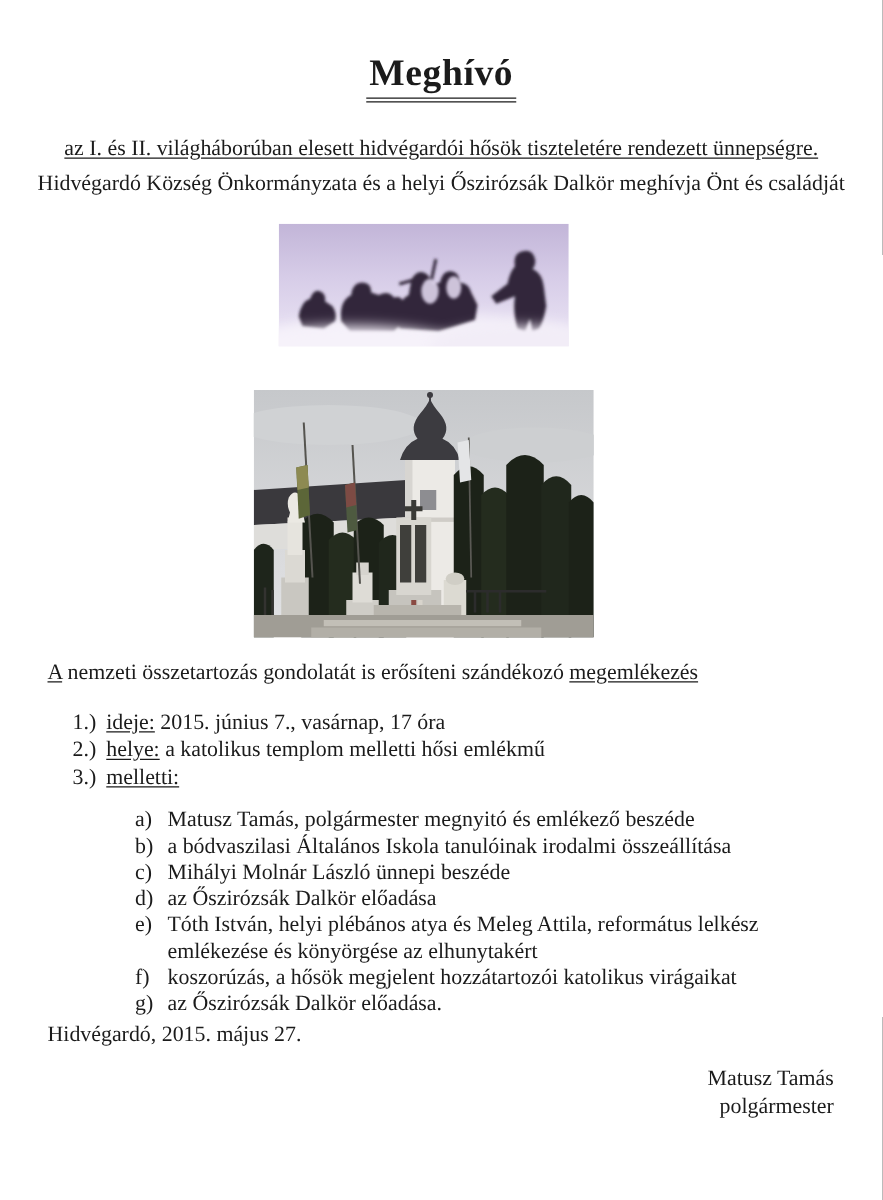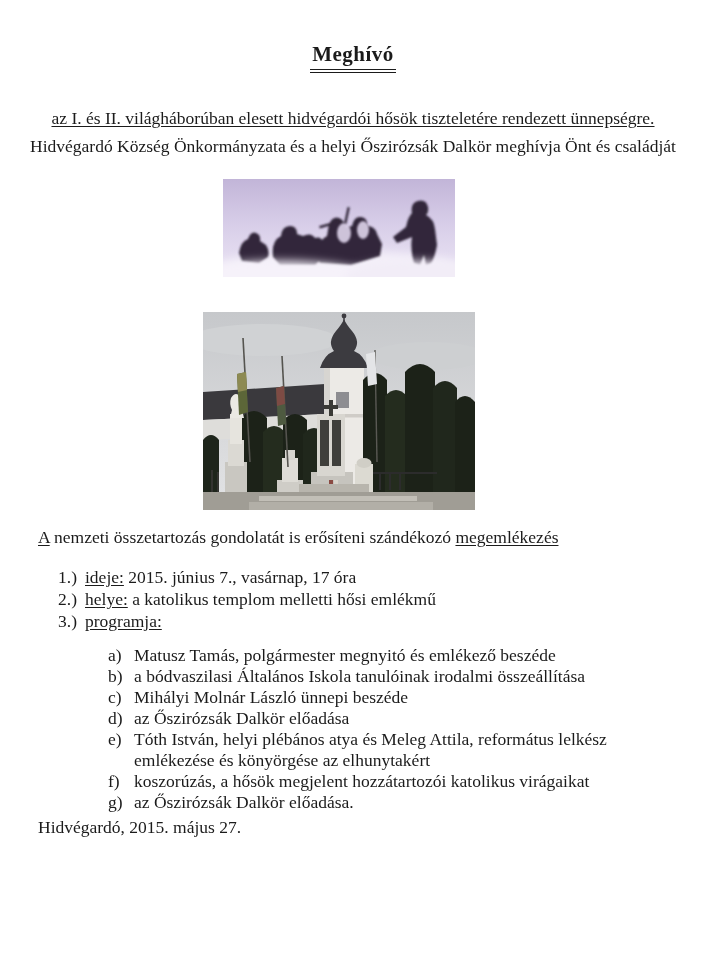--- a/index.html
+++ b/index.html
@@ -11,21 +11,21 @@
     font-family:"Liberation Serif","DejaVu Serif",serif;
     color:#1b1b1b;
     overflow:hidden;
   }
   .title-wrap{
     position:absolute;top:42px;left:0;width:706px;
     text-align:center;
   }
   .title-text{
     display:inline-block;
-    font-size:21px;font-weight:bold;
+    font-size:30px;font-weight:bold;
     letter-spacing:0.5px;
     border-bottom:4px double #1b1b1b;
     padding:0 2px 2px 2px;
   }
   .intro{
     position:absolute;top:104px;left:0;width:706px;
     text-align:center;font-size:17.5px;line-height:28px;
   }
   .intro .line{white-space:nowrap;}
   .u{text-decoration:underline;text-underline-offset:2px;}
@@ -213,21 +213,21 @@
   </div>
 
   <div class="details">
     <div class="ditem">
       <span class="marker">1.)</span><span class="u">ideje:</span><span> 2015. június 7., vasárnap, 17 óra</span>
     </div>
     <div class="ditem">
       <span class="marker">2.)</span><span class="u">helye:</span><span> a katolikus templom melletti hősi emlékmű</span>
     </div>
     <div class="ditem">
-      <span class="marker">3.)</span><span class="u">programja:</span><span></span>
+      <span class="marker">3.)</span><span class="u">melletti:</span><span></span>
     </div>
   </div>
 
   <div class="program">
     <div class="pitem">
       <span class="pmarker">a)</span>
       <span class="ptext">Matusz Tamás, polgármester megnyitó és emlékező beszéde</span>
     </div>
     <div class="pitem">
       <span class="pmarker">b)</span>
@@ -250,14 +250,18 @@
       <span class="ptext">koszorúzás, a hősök megjelent hozzátartozói katolikus virágaikat</span>
     </div>
     <div class="pitem">
       <span class="pmarker">g)</span>
       <span class="ptext">az Őszirózsák Dalkör előadása.</span>
     </div>
   </div>
 
   <div class="dateline">Hidvégardó, 2015. május 27.</div>
 
+  <div class="signature">
+    <div>Matusz Tamás</div>
+    <div>polgármester</div>
+  </div>
 
 </div>
 
 </body></html>

